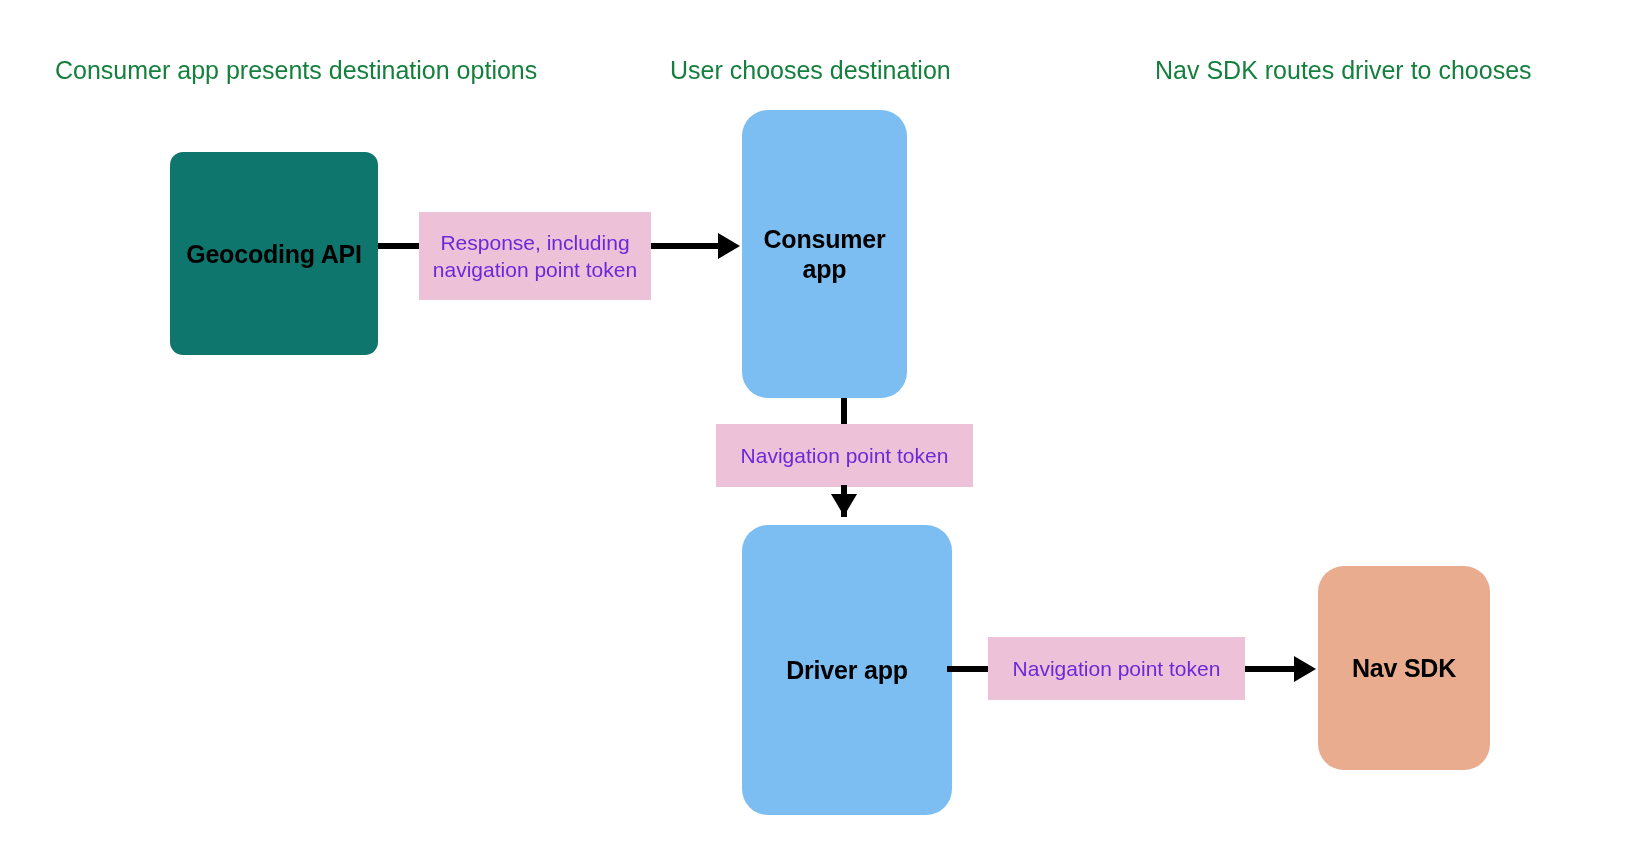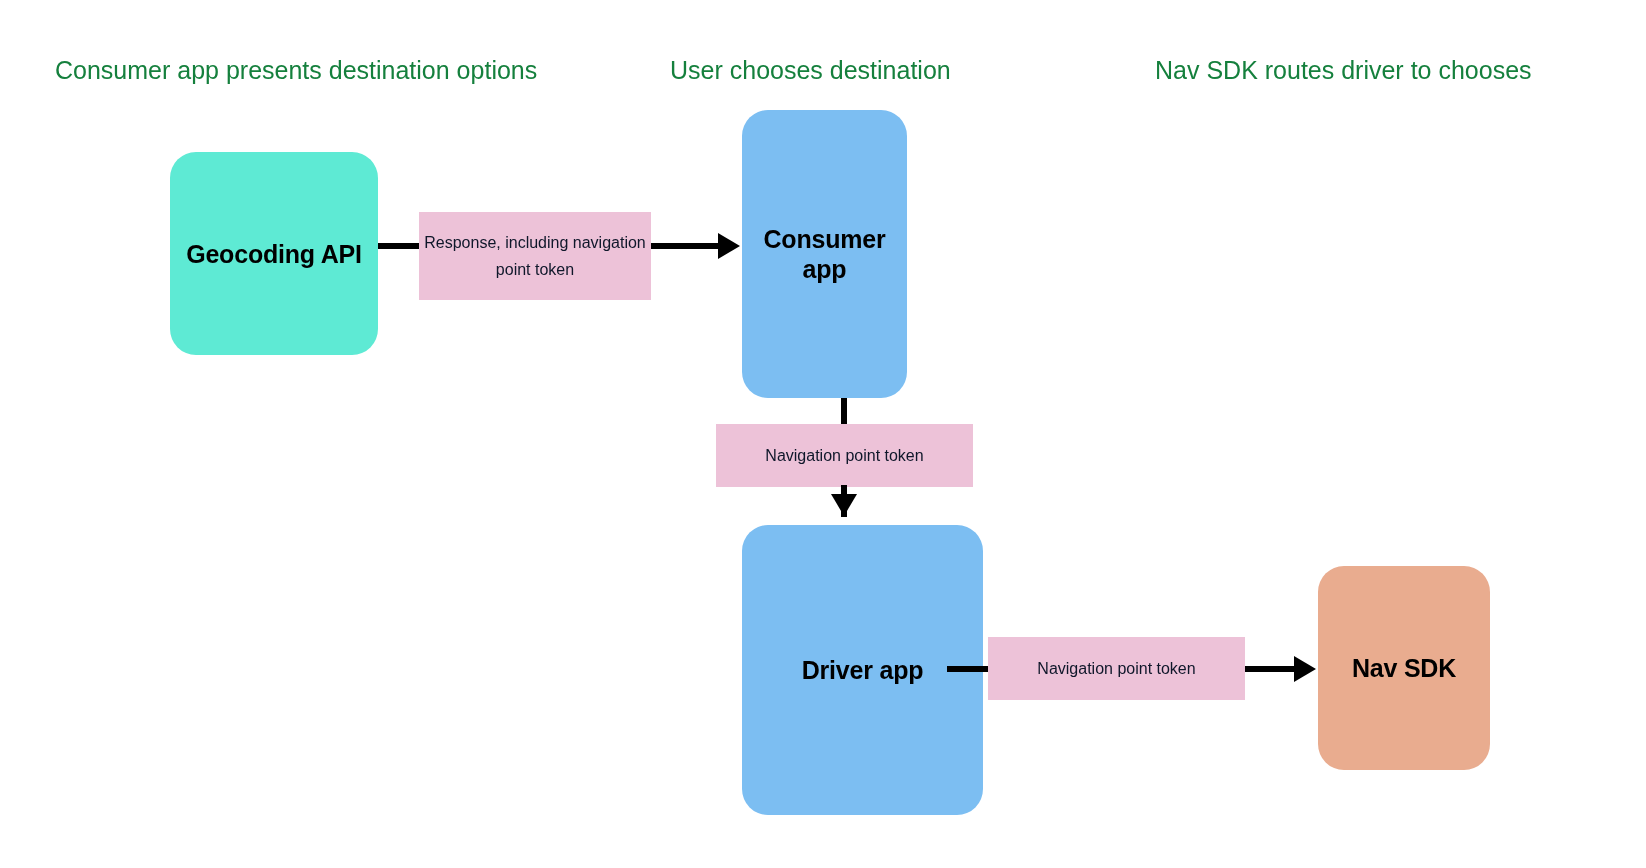--- a/index.html
+++ b/index.html
@@ -51,23 +51,23 @@
   
   .edge-label {
     position: absolute;
     display: flex;
     align-items: center;
     justify-content: center;
     box-sizing: border-box;
     text-align: center;
   }
   .edge-label-text {
-    font-size: 16px;
+    font-size: 21px;
     line-height: 27px;
-    color: #0f172a;
+    color: #6d28d9;
     font-weight: 400;
   }
 
   
   .conn {
     position: absolute;
     background: #000000;
   }
   .conn-h { height: 6px; }
   .conn-v { width: 6px; }
@@ -92,21 +92,21 @@
 <body>
 
 <div id="canvas">
 
   <div class="col-header" style="left:55px; top:55px;">Consumer app presents destination options</div>
 
   <div class="col-header" style="left:670px; top:55px;">User chooses destination</div>
 
   <div class="col-header" style="left:1155px; top:55px;">Nav SDK routes driver to chooses</div>
 
-  <div class="node" style="left:170px; top:152px; width:208px; height:203px; background:#5eead4;">
+  <div class="node" style="left:170px; top:152px; width:208px; height:203px; background:#0f766e;border-radius:13px;">
     <span class="node-label">Geocoding API</span>
   </div>
 
   <div class="conn conn-h" style="left:378px; top:243px; width:42px;"></div>
 
   <div class="edge-label" style="left:419px; top:212px; width:232px; height:88px; background:#EDC2D8;">
     <span class="edge-label-text">Response, including navigation point token</span>
   </div>
 
   <div class="conn conn-h" style="left:651px; top:243px; width:70px;"></div>
@@ -118,21 +118,21 @@
 
   <div class="conn conn-v" style="left:841px; top:398px; height:30px;"></div>
 
   <div class="edge-label" style="left:716px; top:424px; width:257px; height:63px; background:#EDC2D8;">
     <span class="edge-label-text">Navigation point token</span>
   </div>
 
   <div class="conn conn-v" style="left:841px; top:485px; height:32px;"></div>
   <div class="arrowhead arrow-down" style="left:831px; top:494px;"></div>
 
-  <div class="node" style="left:742px; top:525px; width:241px; height:290px; background:#7CBEF2;">
+  <div class="node" style="left:742px; top:525px; width:210px; height:290px; background:#7CBEF2;">
     <span class="node-label">Driver app</span>
   </div>
 
   <div class="conn conn-h" style="left:947px; top:666px; width:44px;"></div>
 
   <div class="edge-label" style="left:988px; top:637px; width:257px; height:63px; background:#EDC2D8;">
     <span class="edge-label-text">Navigation point token</span>
   </div>
 
   <div class="conn conn-h" style="left:1245px; top:666px; width:52px;"></div>

